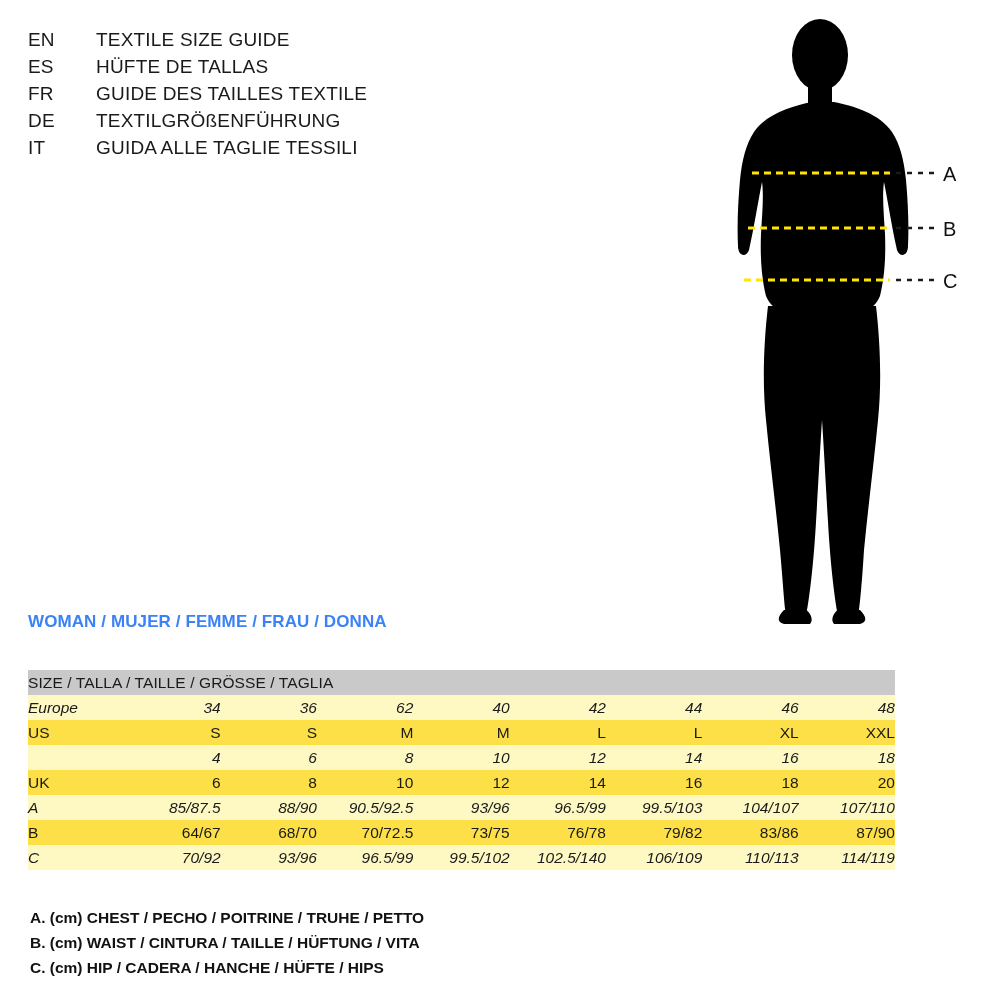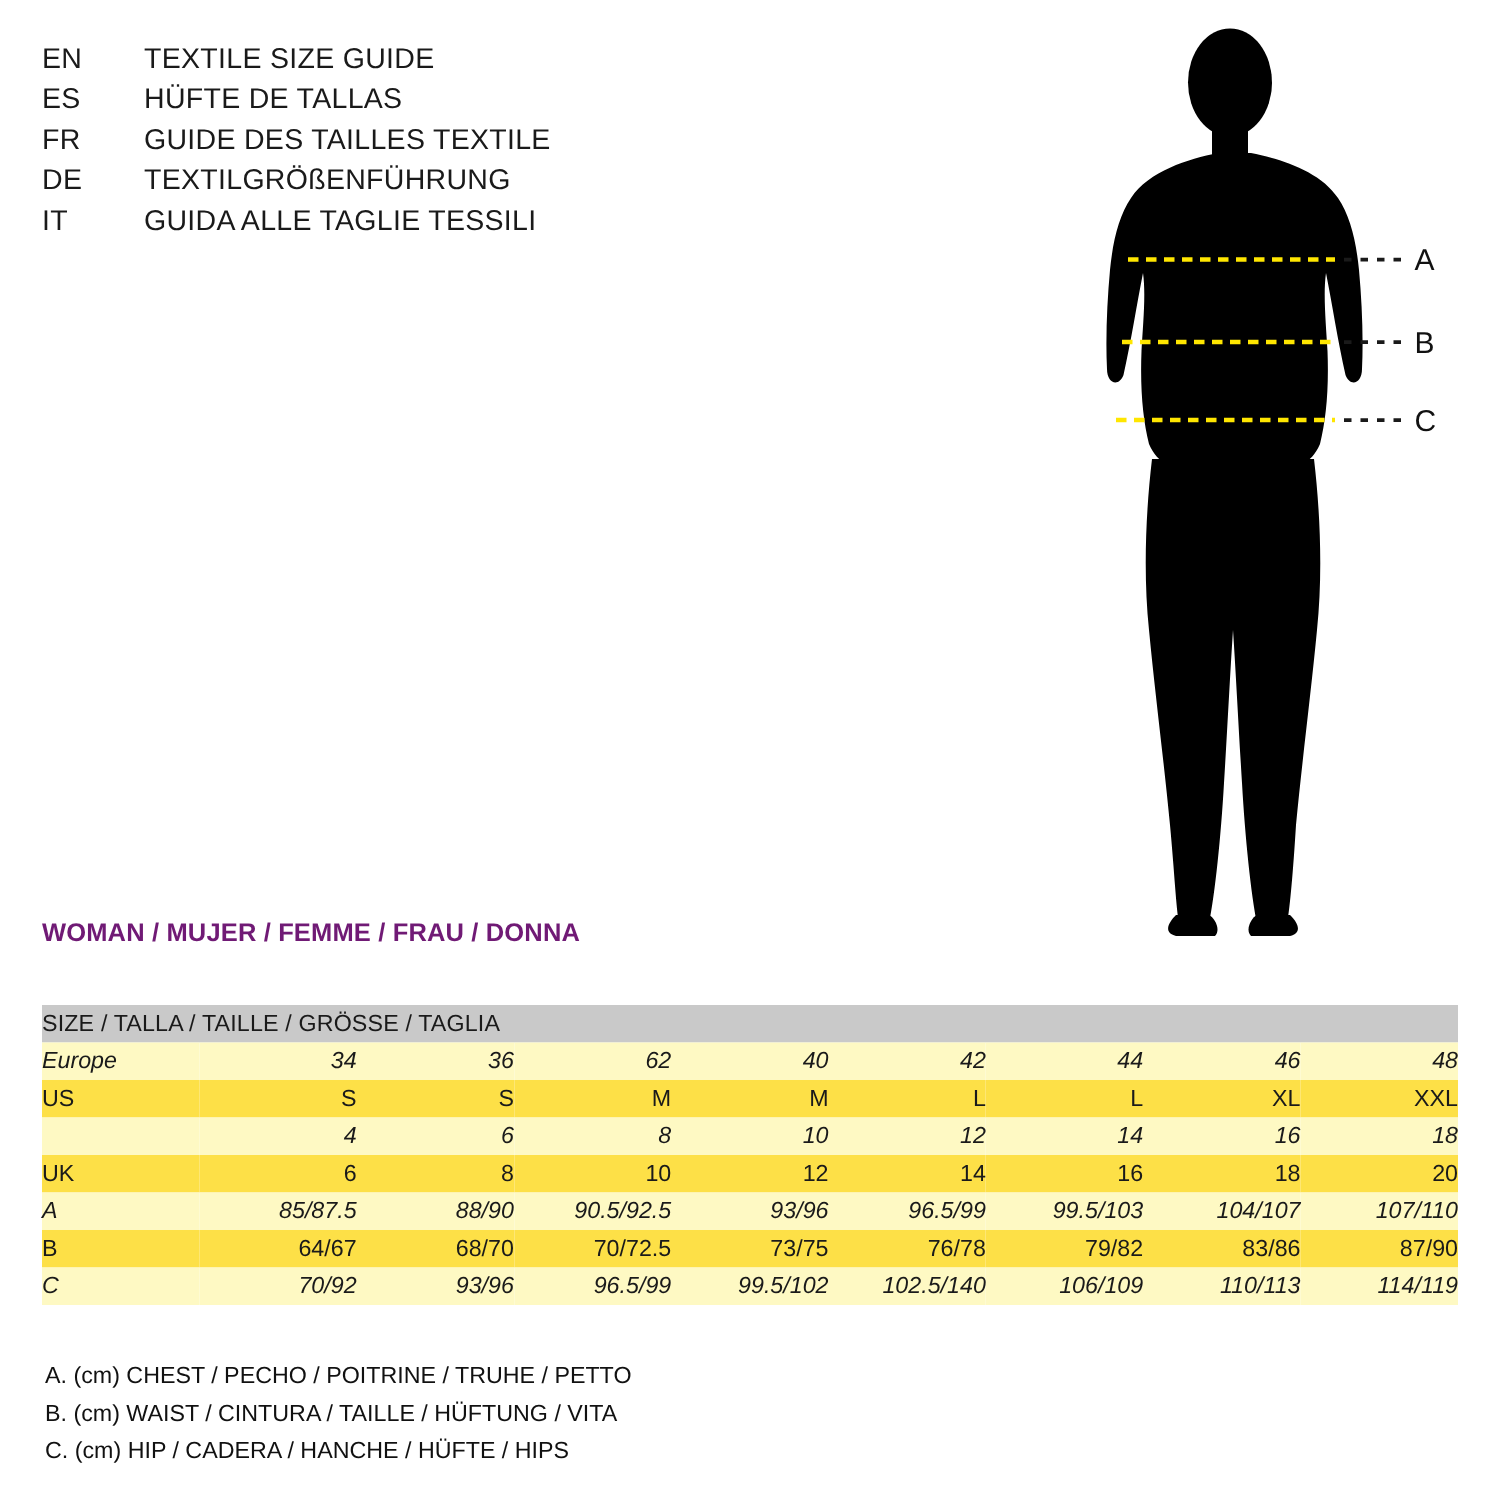--- a/index.html
+++ b/index.html
@@ -64,25 +64,25 @@
     position: absolute;
     left: 28px;
     top: 612px;
     width: 944px;
   }
   #gender-title {
     font-size: 17px;
     font-weight: bold;
     letter-spacing: 0.1px;
     margin-bottom: 9px;
-    color: #701a75;
+    color: #3b82f6;
   }
   table.size-table {
     border-collapse: collapse;
-    width: 944px;
+    width: 867px;
     table-layout: fixed;
     font-size: 15.5px;
     margin-top: 38px;
   }
   table.size-table td {
     padding: 0;
     height: 25px;
     line-height: 25px;
     vertical-align: middle;
     color: #1a1a1a;
@@ -109,21 +109,21 @@
 
   
   #footnotes {
     position: absolute;
     left: 30px;
     top: 905px;
     width: 700px;
   }
   .footnote {
     font-size: 15.5px;
-    font-weight: normal;
+    font-weight: bold;
     line-height: 25px;
     color: #111;
     white-space: nowrap;
   }
 </style>
 </head>
 <body>
 
 <div id="lang-block">
   <div class="lang-row">

